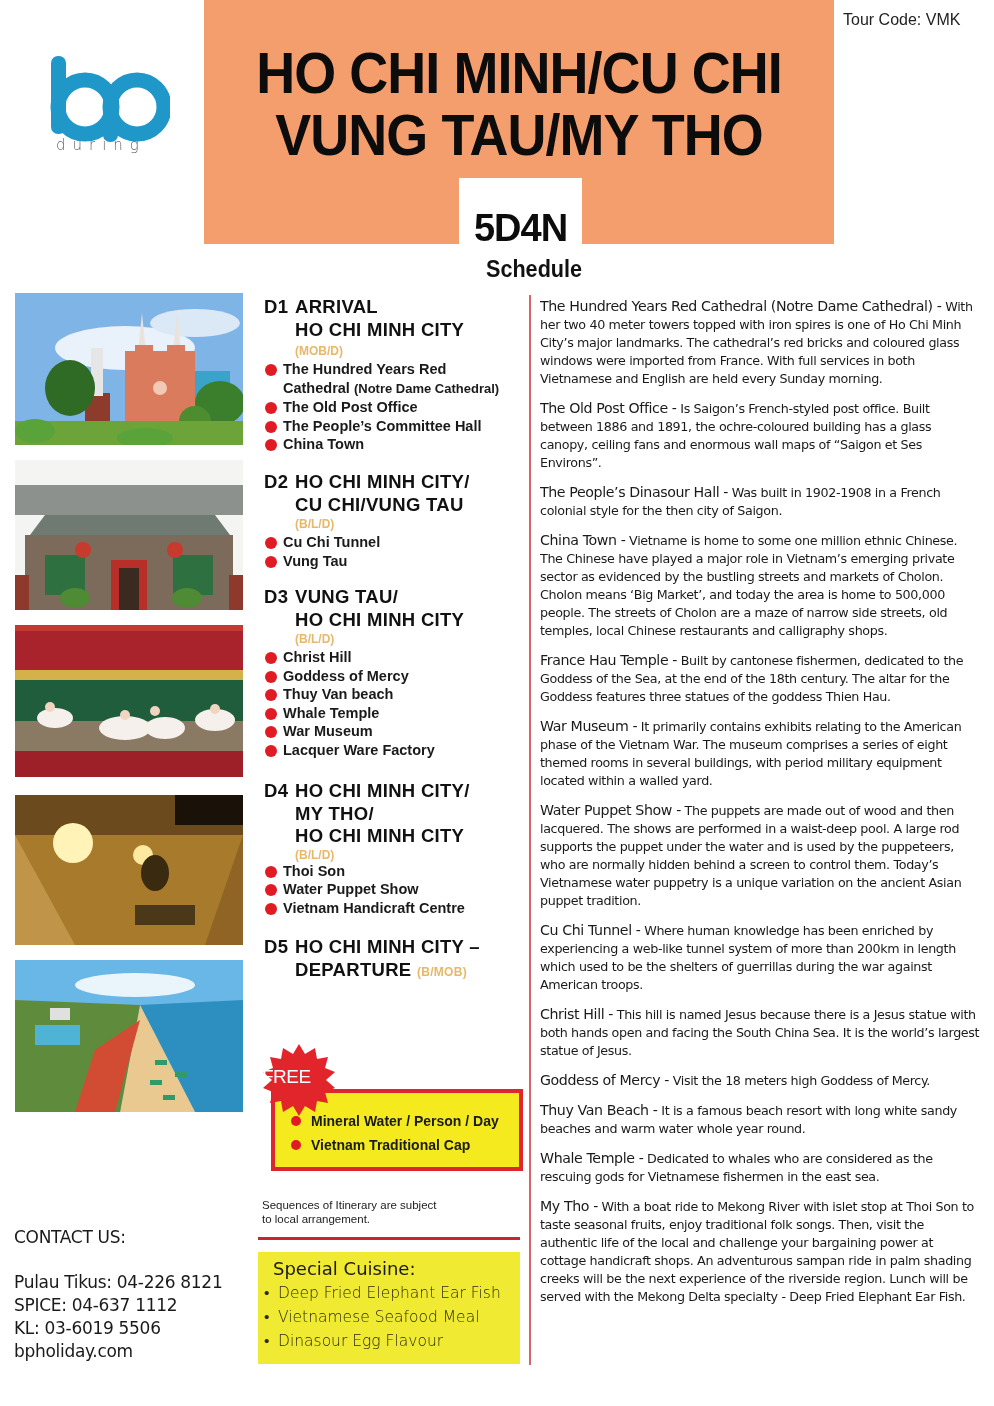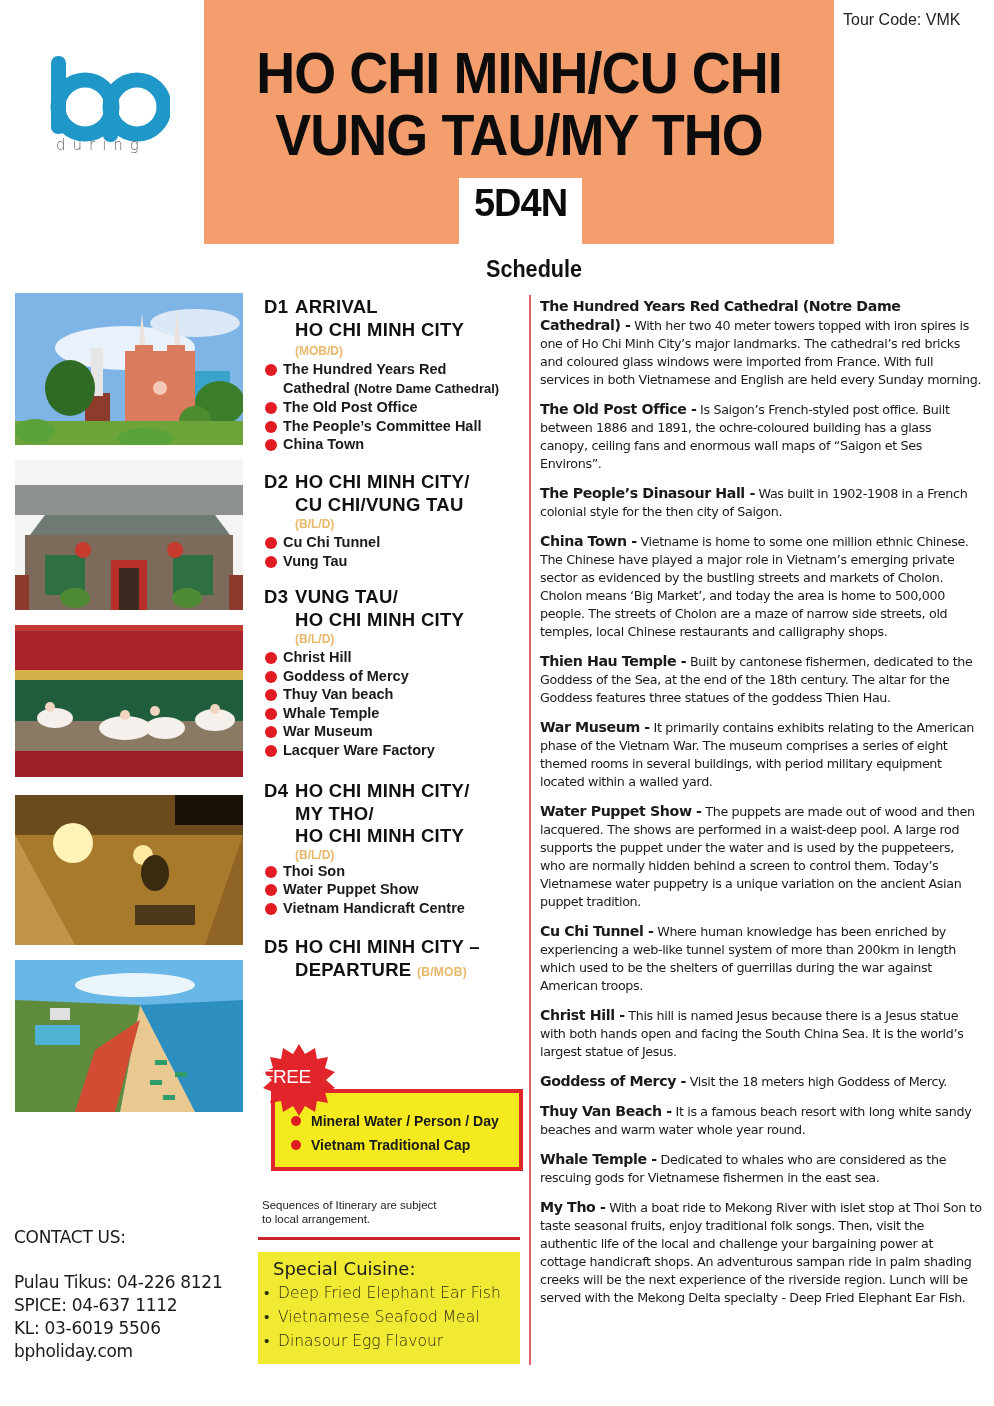--- a/index.html
+++ b/index.html
@@ -6,21 +6,21 @@
     html, body { width: 994px; height: 1406px; background: #ffffff; overflow: hidden; }
     body { position: relative; font-family: "Liberation Sans", sans-serif; color: #111; }
 
     
     .tour-code { position: absolute; left: 843px; top: 11px; font-size: 16px; color: #222; font-family: "Liberation Sans", sans-serif; }
     .logo { position: absolute; left: 45px; top: 52px; width: 125px; height: 110px; }
     .logo-holiday { position: absolute; left: 56px; top: 136px; font-size: 15px; letter-spacing: 7px; color: #666; font-family: "DejaVu Sans", sans-serif; font-weight: 300; }
     .banner { position: absolute; left: 204px; top: 0; width: 630px; height: 244px; background: #f49e6e; }
     .banner-title { position: absolute; left: 0; top: 42px; width: 630px; text-align: center; font-family: "Liberation Sans", sans-serif; font-weight: 700; font-size: 58px; line-height: 62px; color: #0c0c0c; letter-spacing: -1px; transform: scaleX(0.93); transform-origin: center; }
     .duration-box { position: absolute; left: 459px; top: 178px; width: 123px; height: 66px; background: #fff; display: flex; justify-content: center; padding-top: 4px; }
-    .duration { font-family: "Liberation Sans", sans-serif; font-weight: 700; font-size: 38px; color: #0c0c0c; letter-spacing: -1px; }
+    .duration { font-family: "Liberation Sans", sans-serif; font-weight: 700; font-size: 38px; color: #0c0c0c; letter-spacing: -1px; margin-top: 25px; }
     .schedule-title { position: absolute; left: 486px; top: 255px; font-size: 24px; font-weight: 700; color: #111; font-family: "Liberation Sans", sans-serif; transform: scaleX(0.9); transform-origin: left; }
 
     
     .photo { position: absolute; left: 15px; width: 228px; overflow: hidden; }
     .photo svg { display: block; width: 100%; height: 100%; }
 
     
     .itinerary { position: absolute; left: 264px; top: 296px; width: 262px; }
     .day { position: absolute; left: 0; width: 262px; }
     .day-head { font-family: "Liberation Sans", sans-serif; font-weight: 700; font-size: 18.5px; line-height: 22.5px; color: #111; letter-spacing: 0.3px; }
@@ -52,21 +52,21 @@
     .contact { position: absolute; left: 14px; top: 1226px; font-family: "DejaVu Sans", sans-serif; font-size: 17px; color: #1a1a1a; }
     .contact-title { line-height: 22px; margin-bottom: 23px; font-size: 17px; letter-spacing: -0.3px; }
     .contact-line { line-height: 23px; letter-spacing: -0.3px; }
 
     
     .divider { position: absolute; left: 529px; top: 295px; width: 2px; height: 1070px; background: #d9646a; }
 
     
     .desc-col { position: absolute; left: 540px; top: 297px; width: 442px; }
     .desc { font-family: "DejaVu Sans", sans-serif; font-size: 12.7px; line-height: 18px; color: #1a1a1a; margin-bottom: 11px; letter-spacing: -0.35px; }
-    .desc .t { font-weight: 700; font-size: 14.2px; letter-spacing: -0.4px; }
+    .desc .t { font-weight: 400; font-size: 14.2px; letter-spacing: -0.4px; }
   </style>
 </head>
 <body>
 
 <div class="tour-code">Tour Code: VMK</div>
 
 <div class="logo">
   <svg viewBox="0 0 125 110" width="125" height="110">
 
     <rect x="6" y="4" width="15" height="78" rx="7" fill="#1f97c9"></rect>
@@ -277,21 +277,21 @@
   <div class="contact-line">bpholiday.com</div>
 </div>
 
 <div class="divider"></div>
 
 <div class="desc-col">
   <p class="desc"><span class="t">The Hundred Years Red Cathedral (Notre Dame Cathedral) -</span> <span>With her two 40 meter towers topped with iron spires is one of Ho Chi Minh City’s major landmarks. The cathedral’s red bricks and coloured glass windows were imported from France. With full services in both Vietnamese and English are held every Sunday morning.</span></p>
   <p class="desc"><span class="t">The Old Post Office -</span> <span>Is Saigon’s French-styled post office. Built between 1886 and 1891, the ochre-coloured building has a glass canopy, ceiling fans and enormous wall maps of “Saigon et Ses Environs”.</span></p>
   <p class="desc"><span class="t">The People’s Dinasour Hall -</span> <span>Was built in 1902-1908 in a French colonial style for the then city of Saigon.</span></p>
   <p class="desc"><span class="t">China Town -</span> <span>Vietname is home to some one million ethnic Chinese. The Chinese have played a major role in Vietnam’s emerging private sector as evidenced by the bustling streets and markets of Cholon. Cholon means ‘Big Market’, and today the area is home to 500,000 people. The streets of Cholon are a maze of narrow side streets, old temples, local Chinese restaurants and calligraphy shops.</span></p>
-  <p class="desc"><span class="t">Thien Hau Temple -</span> <span>Built by cantonese fishermen, dedicated to the Goddess of the Sea, at the end of the 18th century. The altar for the Goddess features three statues of the goddess Thien Hau.</span></p>
+  <p class="desc"><span class="t">France Hau Temple -</span> <span>Built by cantonese fishermen, dedicated to the Goddess of the Sea, at the end of the 18th century. The altar for the Goddess features three statues of the goddess Thien Hau.</span></p>
   <p class="desc"><span class="t">War Museum -</span> <span>It primarily contains exhibits relating to the American phase of the Vietnam War. The museum comprises a series of eight themed rooms in several buildings, with period military equipment located within a walled yard.</span></p>
   <p class="desc"><span class="t">Water Puppet Show -</span> <span>The puppets are made out of wood and then lacquered. The shows are performed in a waist-deep pool. A large rod supports the puppet under the water and is used by the puppeteers, who are normally hidden behind a screen to control them. Today’s Vietnamese water puppetry is a unique variation on the ancient Asian puppet tradition.</span></p>
   <p class="desc"><span class="t">Cu Chi Tunnel -</span> <span>Where human knowledge has been enriched by experiencing a web-like tunnel system of more than 200km in length which used to be the shelters of guerrillas during the war against American troops.</span></p>
   <p class="desc"><span class="t">Christ Hill -</span> <span>This hill is named Jesus because there is  a Jesus statue with both hands open and facing the South China Sea. It is the world’s largest statue of Jesus.</span></p>
   <p class="desc"><span class="t">Goddess of Mercy -</span> <span>Visit the 18 meters high Goddess of Mercy.</span></p>
   <p class="desc"><span class="t">Thuy Van Beach -</span> <span>It is a famous beach resort with long white sandy beaches and warm water whole year round.</span></p>
   <p class="desc"><span class="t">Whale Temple -</span> <span>Dedicated to whales who are considered as the rescuing gods for Vietnamese fishermen in the east sea.</span></p>
   <p class="desc"><span class="t">My Tho -</span> <span>With a boat ride to Mekong River with islet stop at Thoi Son to taste seasonal fruits, enjoy traditional folk songs. Then, visit the authentic life of the local and challenge your bargaining power at cottage handicraft shops. An adventurous sampan ride in palm shading creeks will be the next experience of the riverside region. Lunch will be served with the Mekong Delta specialty - Deep Fried Elephant Ear Fish.</span></p>
 </div>
 

